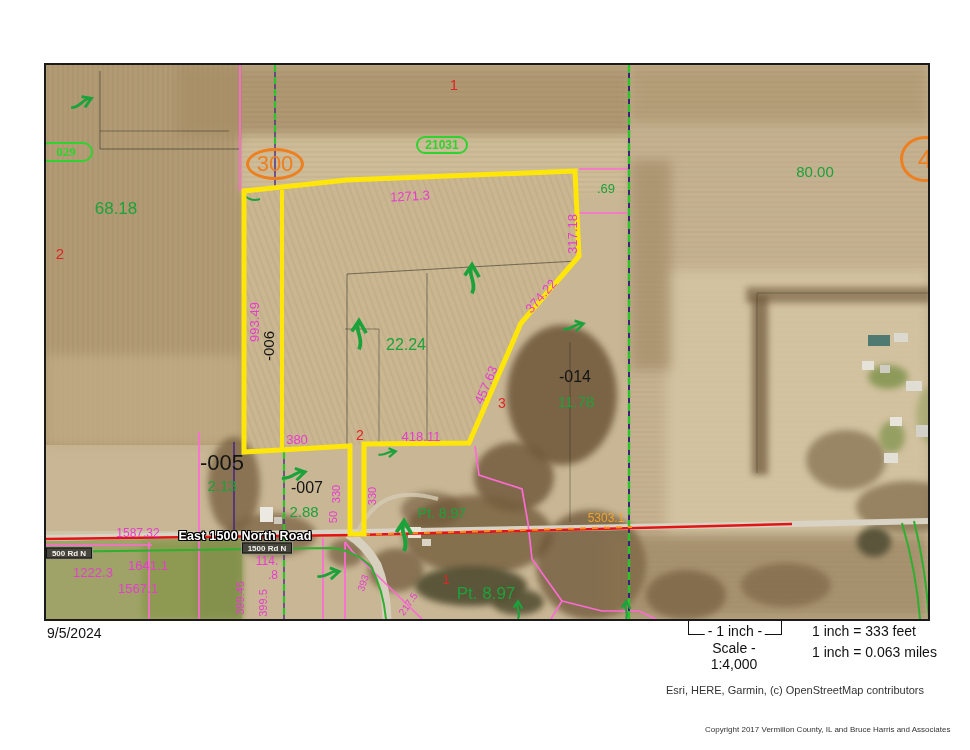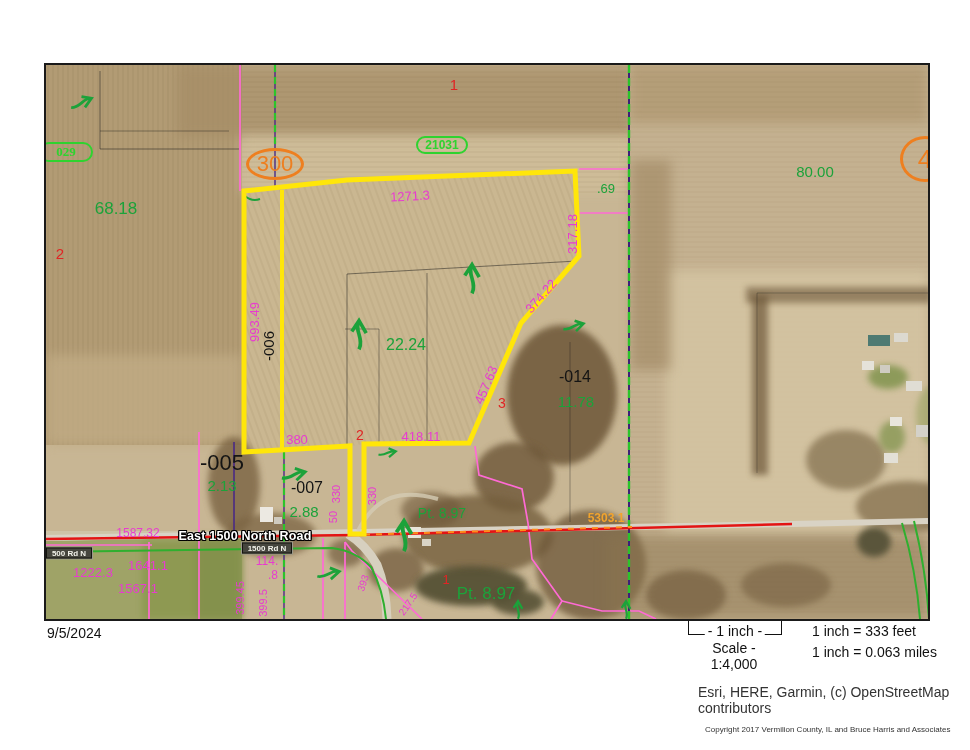--- a/index.html
+++ b/index.html
@@ -5,21 +5,21 @@
   html,body{margin:0;padding:0;background:#ffffff;}
   body{width:970px;height:750px;position:relative;font-family:"Liberation Sans",sans-serif;overflow:hidden;}
   .map-frame{position:absolute;left:44px;top:63px;width:882px;height:554px;border:2px solid #1a1a1a;box-sizing:content-box;overflow:hidden;background:#c8b694;}
   .map-frame svg{position:absolute;left:0;top:0;width:882px;height:554px;display:block;}
   .labels-layer{position:absolute;left:0;top:0;width:882px;height:554px;}
   .lbl{position:absolute;white-space:nowrap;display:flex;align-items:center;justify-content:center;transform-origin:center;box-sizing:border-box;pointer-events:none;}
   .m{color:#e83bd0;font-size:13px;}
   .g{color:#1ca23a;font-size:14px;}
   .k{color:#141414;font-size:15px;}
   .r{color:#e02525;font-size:14px;}
-  .o{color:#f2a42d;font-size:12px;font-weight:bold;}
+  .o{color:#f2a42d;font-size:12px;}
   .roadname{color:#ffffff;font-weight:bold;font-size:12.5px;letter-spacing:.2px;
     text-shadow:-1px -1px 0 #000,1px -1px 0 #000,-1px 1px 0 #000,1px 1px 0 #000,0 -1px 0 #000,0 1px 0 #000,-1px 0 0 #000,1px 0 0 #000;}
   .bdgdark{background:#46463e;color:#f2f2ea;font-size:8px;font-weight:bold;border:1px solid #15150f;box-shadow:0 0 0 1px #9a9a8c;}
   .bdggreen{color:#2fd32f;border:2.5px solid #2fd32f;border-radius:11px;font-size:13px;font-weight:bold;background:rgba(255,255,255,0.02);}
   .ovalorange{color:#ee7f1f;border:3px solid #ee7f1f;border-radius:50%;font-size:22px;}
   .footer-text{position:absolute;color:#111;}
   .scalebar{position:absolute;left:688px;top:621px;width:92px;height:13px;border-left:1.5px solid #111;border-right:1.5px solid #111;border-bottom:1.5px solid #111;}
   .scalebar span{position:absolute;left:50%;bottom:-5px;transform:translateX(-50%);background:#fff;padding:0 3px;font-size:14px;color:#111;white-space:nowrap;}
 </style>
 </head>
@@ -224,14 +224,14 @@
 </div>
 
 <div class="footer-text" style="left:47px;top:625px;font-size:14px;">9/5/2024</div>
 
 <div class="scalebar">
   <span>- 1 inch -</span>
 </div>
 <div class="footer-text" style="left:688px;top:640px;width:92px;text-align:center;font-size:14px;">Scale - 1:4,000</div>
 <div class="footer-text" style="left:812px;top:623px;font-size:14px;">1 inch = 333 feet</div>
 <div class="footer-text" style="left:812px;top:644px;font-size:14px;">1 inch = 0.063 miles</div>
-<div class="footer-text" style="left:666px;top:684px;font-size:14px;color:#333;margin-left:32px;">Esri, HERE, Garmin, (c) OpenStreetMap contributors</div>
+<div class="footer-text" style="left:666px;top:684px;font-size:11px;color:#333;">Esri, HERE, Garmin, (c) OpenStreetMap contributors</div>
 <div class="footer-text" style="left:697px;top:725px;font-size:8px;color:#333;margin-left:8px;">Copyright 2017 Vermilion County, IL and Bruce Harris and Associates</div>
 
 </body></html>

